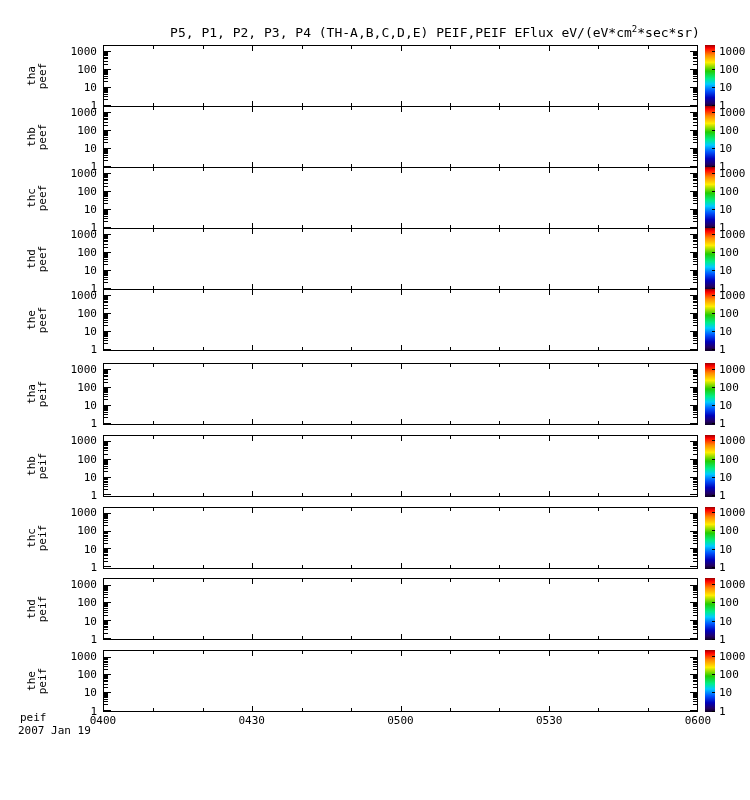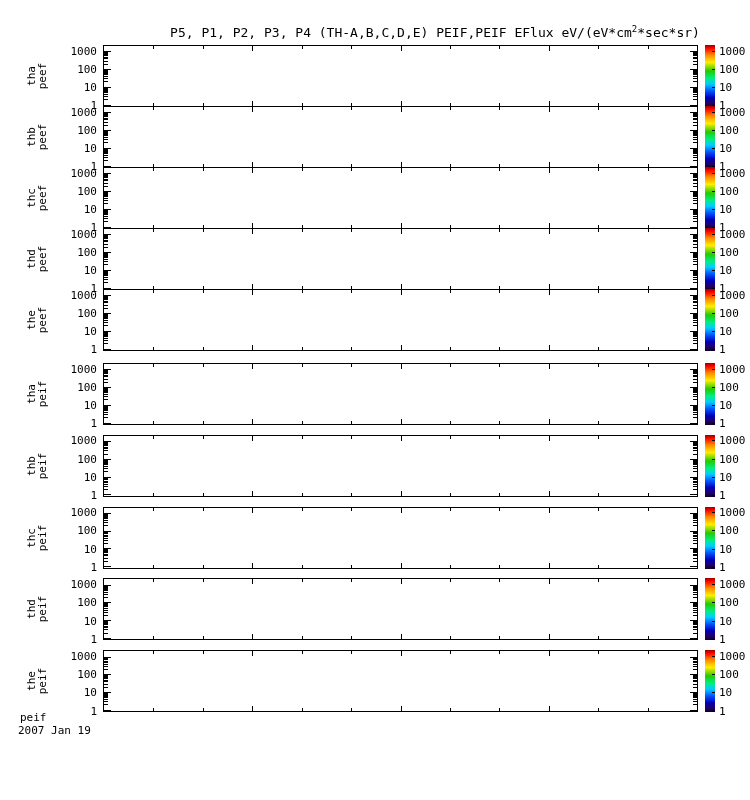--- a/index.html
+++ b/index.html
@@ -1078,15 +1078,22 @@
     <div class="cb-labels">
             <div class="cbl" style="top: 9%;">1000</div>
             <div class="cbl" style="top: 38.5%;">100</div>
             <div class="cbl" style="top: 68%;">10</div>
             <div class="cbl" style="top: 97.5%;">1</div>
           </div>
   </div>
       </div>
   </div>
 
+  <div class="xlabels" id="xlabels">
+      <div class="xl" style="left: 0%;">0400</div>
+      <div class="xl" style="left: 25%;">0430</div>
+      <div class="xl" style="left: 50%;">0500</div>
+      <div class="xl" style="left: 75%;">0530</div>
+      <div class="xl" style="left: 100%;">0600</div>
+    </div>
   <div class="footer-hhmm">peif</div>
   <div class="footer-date">2007 Jan 19</div>
 </div>
 
 </body></html>

